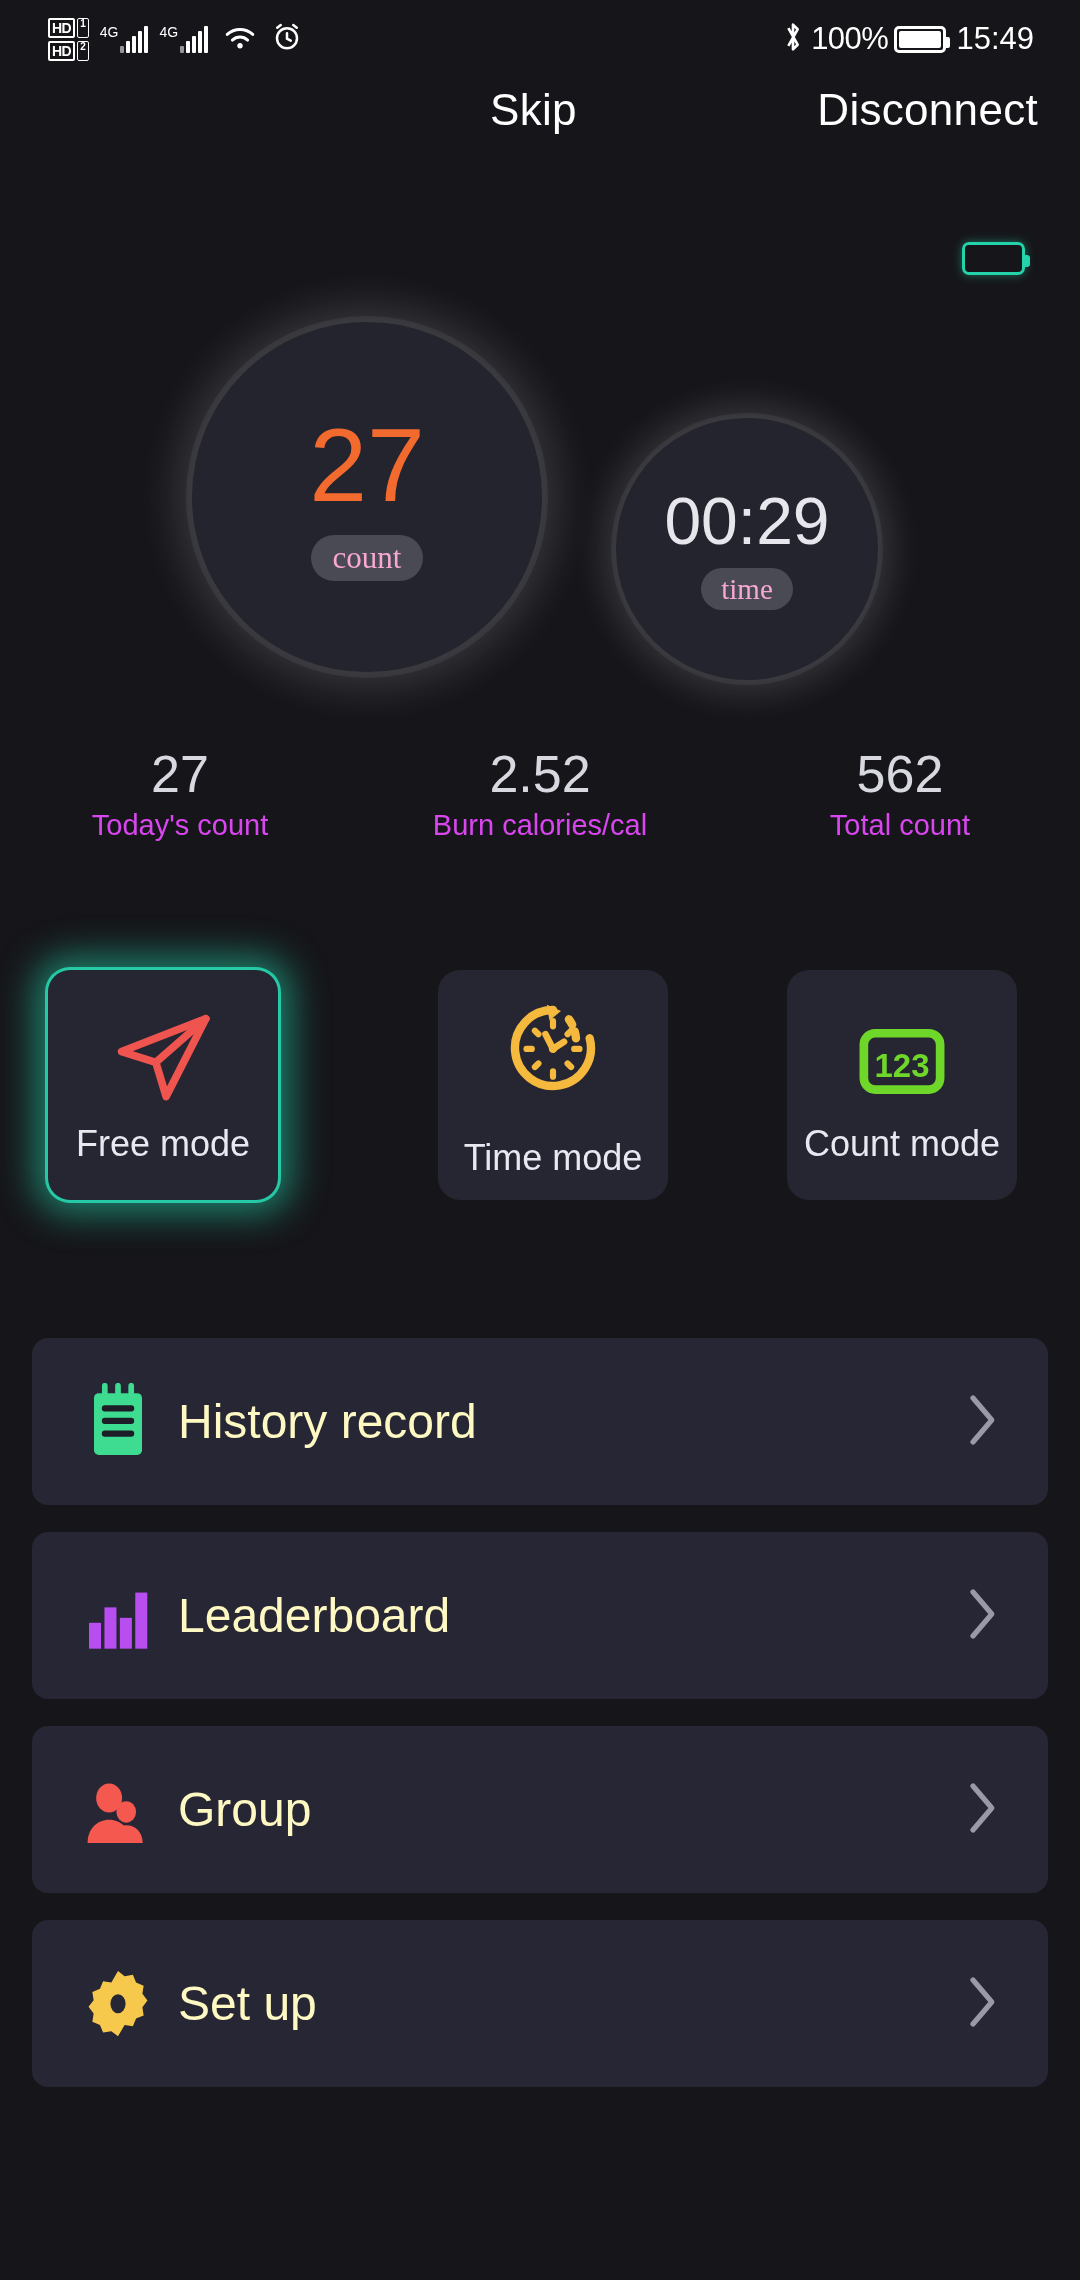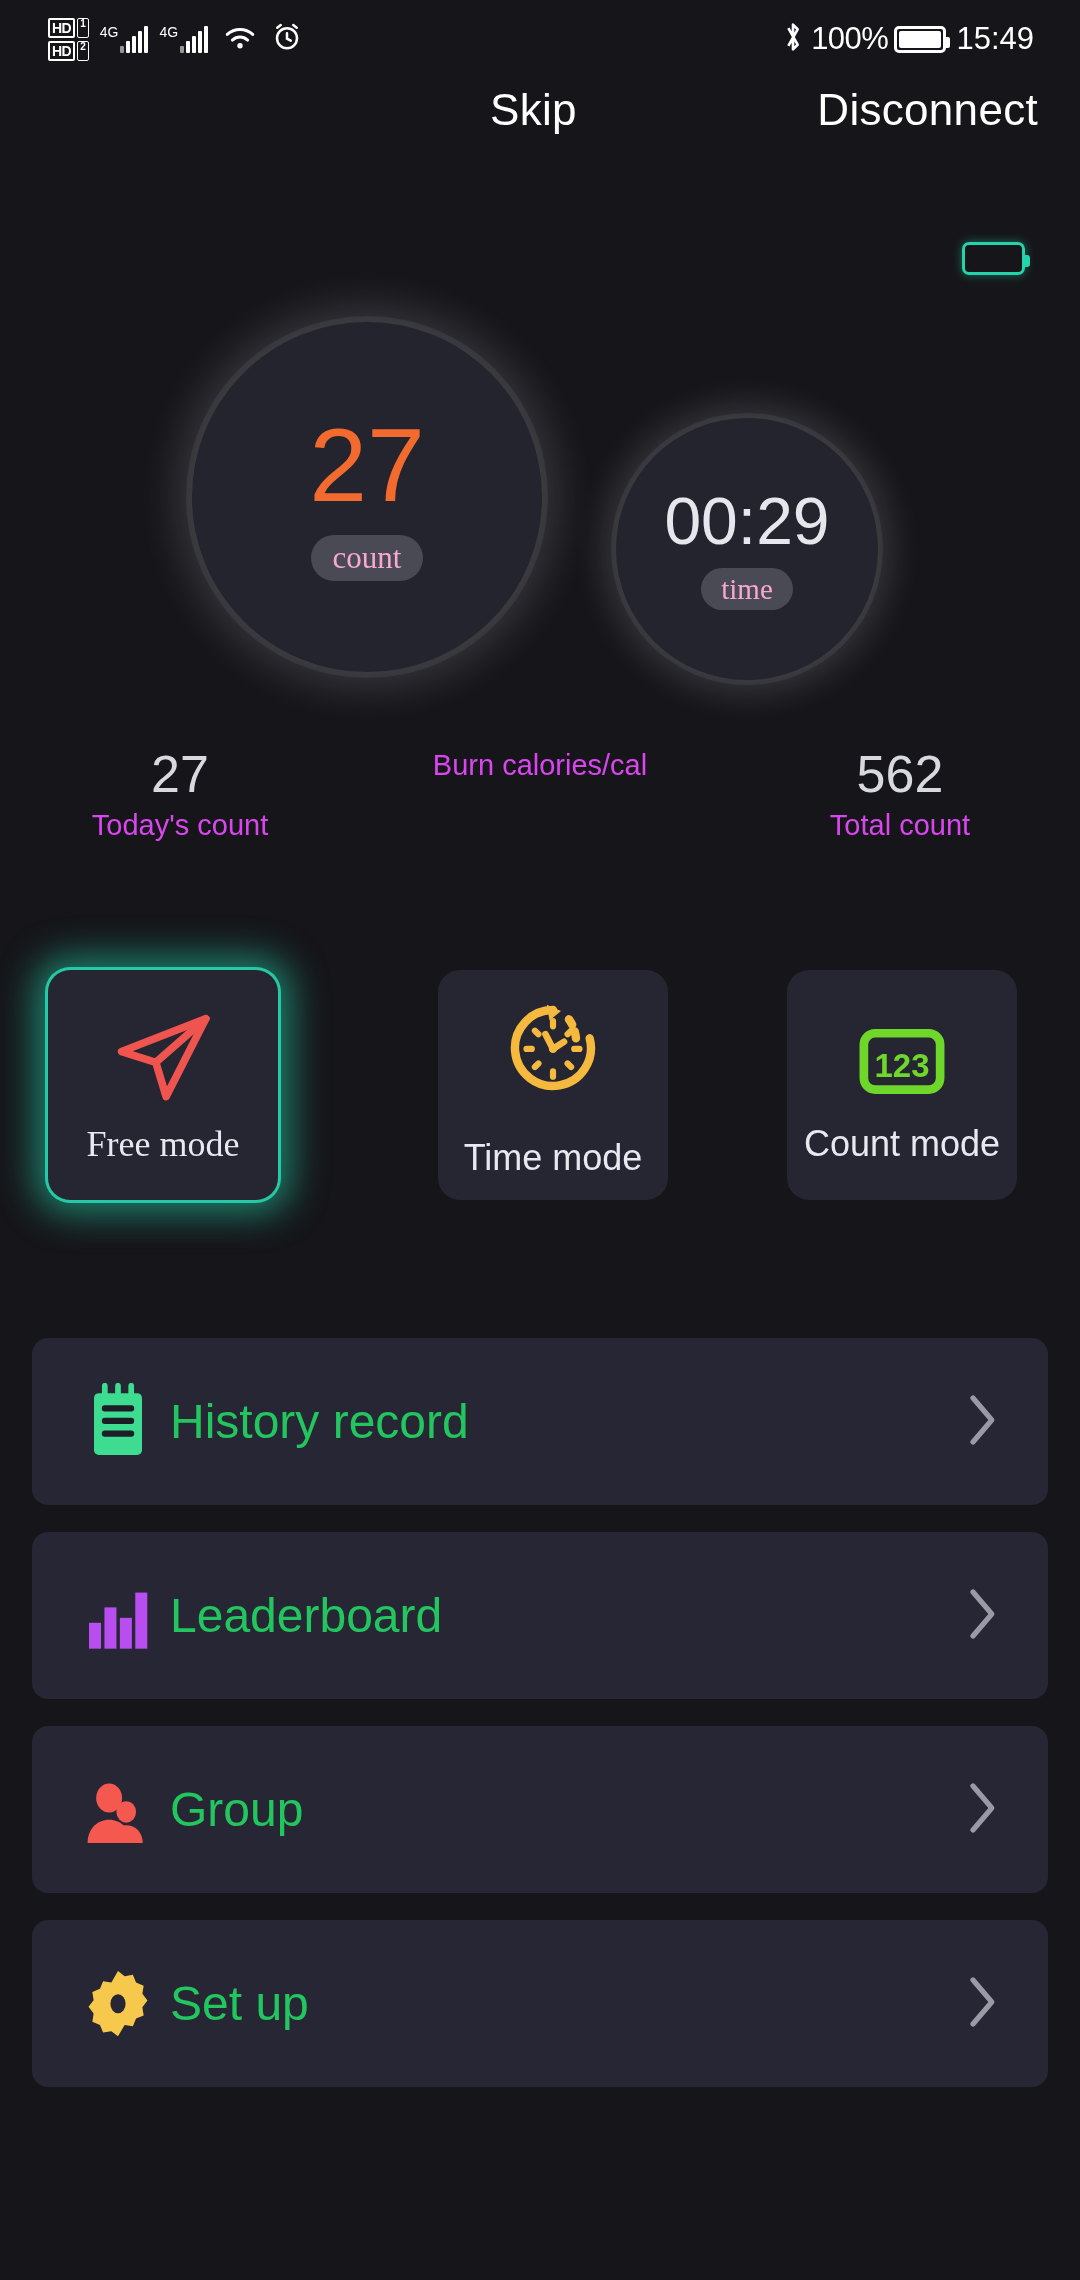--- a/index.html
+++ b/index.html
@@ -139,21 +139,20 @@
     display:flex; flex-direction:column;
     align-items:center; justify-content:center;
     cursor:pointer;
   }
   .mode.m0 { left:48px; }
   .mode.m1 { left:438px;gap:27px; }
   .mode.m2 { left:787px; }
   .mode.active {
     box-shadow:0 0 0 3px rgba(40,220,180,.85),
                0 0 34px 14px rgba(35,210,170,.55);
-    font-family:Liberation Serif, serif;
   }
   .mode-icon { height:112px; display:flex; align-items:center; justify-content:center; }
   .mode-label {
     margin-top:6px; font-size:36px; color:#e8e8f0; white-space:nowrap;
   }
 
   
   .menu { position:absolute; top:1338px; left:0; width:1080px; }
   .menu-item {
     position:relative;
@@ -161,21 +160,21 @@
     height:167px;
     background:#262634; border-radius:16px;
     display:flex; align-items:center;
     cursor:pointer;
   }
   .menu-icon {
     width:92px; margin-left:40px;
     display:flex; align-items:center; justify-content:center;
   }
   .menu-label {
-    margin-left:6px; font-size:48px; color:#22c55e; font-weight:400;
+    margin-left:14px; font-size:48px; color:#fef9c3; font-weight:400;
   }
   .chev {
     position:absolute; right:50px; top:50%;
     transform:translateY(-50%);
   }
 </style>
 </head>
 <body>
 
 <div class="screen">
@@ -263,20 +262,21 @@
       <div class="pill">time</div>
     </div>
   </div>
 
   <div class="stats">
     <div class="stat">
       <div class="v">27</div>
       <div class="l">Today's count</div>
     </div>
     <div class="stat">
+      <div class="v">2.52</div>
       <div class="l">Burn calories/cal</div>
     </div>
     <div class="stat">
       <div class="v">562</div>
       <div class="l">Total count</div>
     </div>
   </div>
 
   <div class="modes">
 

